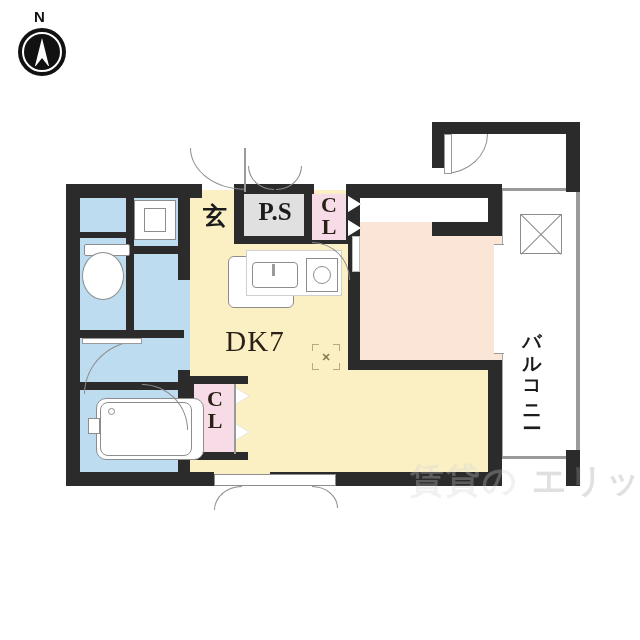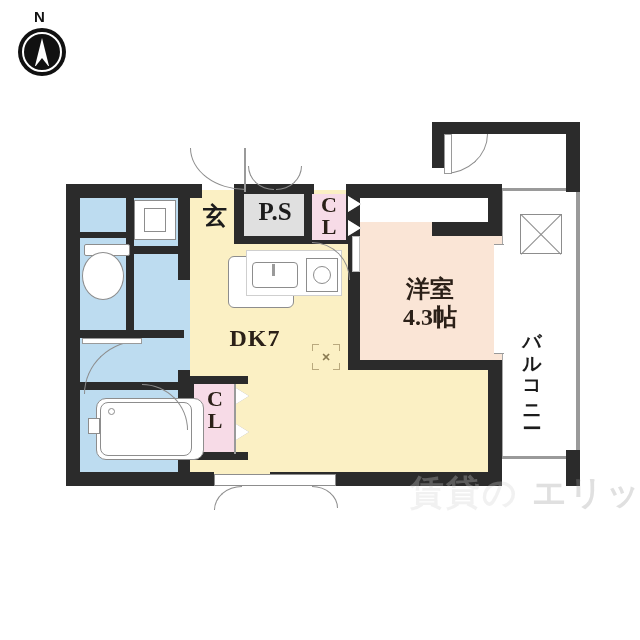--- a/index.html
+++ b/index.html
@@ -28,21 +28,21 @@
   .fill-dk{background:#fbf0c4;}
   .fill-room{background:#fae5d6;}
   .fill-water{background:#bddcf0;}
   .fill-cl{background:#f7dbe7;}
   .fill-ps{background:#e0e0e0;}
   .fill-white{background:#ffffff;}
   .outline{border:1px solid #a8a8a8;box-sizing:border-box;}
 
   .label{position:absolute;color:#2b2018;text-align:center;
       font-family:"Liberation Serif","DejaVu Serif",serif;}
-  .label-dk{font-size:24px;font-weight:700;letter-spacing:1px;}
+  .label-dk{font-size:29px;font-weight:400;letter-spacing:1px;}
   .label-room{font-size:24px;font-weight:700;line-height:1.18;}
   .label-ps{font-size:25px;font-weight:700;color:#1c1c1c;}
   .label-cl{font-size:22px;font-weight:700;color:#2b2018;line-height:1.0;}
   .label-gen{font-size:24px;font-weight:700;color:#1c1c1c;}
   .label-balcony{font-size:19px;font-weight:700;color:#1c1c1c;
       writing-mode:vertical-rl;text-orientation:upright;letter-spacing:3px;line-height:1;}
 
   
   .fx{position:absolute;box-sizing:border-box;}
   .fx-line{border:1.5px solid #8d8d8d;background:#fff;}
@@ -78,21 +78,21 @@
   .fold .tri{position:absolute;width:0;height:0;border-top:8px solid transparent;
       border-bottom:8px solid transparent;border-left:13px solid #ffffff;
       filter:drop-shadow(0 0 0 #999);}
   .foldline{position:absolute;background:#9a9a9a;}
 
   
   .watermark{position:absolute;left:292px;top:446px;width:290px;height:56px;
       pointer-events:none;opacity:.30;}
   .wm-text{position:absolute;left:0;top:4px;font:700 40px "DejaVu Sans",sans-serif;
       color:#c8c8c8;white-space:nowrap;letter-spacing:1px;}
-  .wm-text2{position:absolute;left:118px;top:24px;font:700 34px "DejaVu Sans",sans-serif;
+  .wm-text2{position:absolute;left:118px;top:12px;font:700 34px "DejaVu Sans",sans-serif;
       color:#d2d2d2;white-space:nowrap;letter-spacing:2px;}
 
   .sash{position:absolute;background:#fff;border-top:1px solid #999;border-bottom:1px solid #999;box-sizing:border-box;}
 </style>
 </head>
 <body>
 
 <div id="stage">
 
   <div class="compass">
@@ -238,24 +238,20 @@
     <div>L</div>
   </div>
 
   <div class="label label-cl" style="left:194px;top:388px;width:42px;">
     <div>C</div>
     <div>L</div>
   </div>
 
   <div class="label label-dk" style="left:200px;top:325px;width:110px;">DK7</div>
 
-  <div class="label label-room" style="left:368px;top:275px;width:124px;">
-    <div>洋室</div>
-    <div>4.3帖</div>
-  </div>
 
   <div class="label label-balcony" style="left:523px;top:290px;height:160px;">バルコニー</div>
 
   <div class="watermark">
     <div class="wm-text2">賃貸の</div>
     <div class="wm-text2" style="left:240px;color:#9a9a9a;">エリッツ</div>
   </div>
 
 </div>
 

